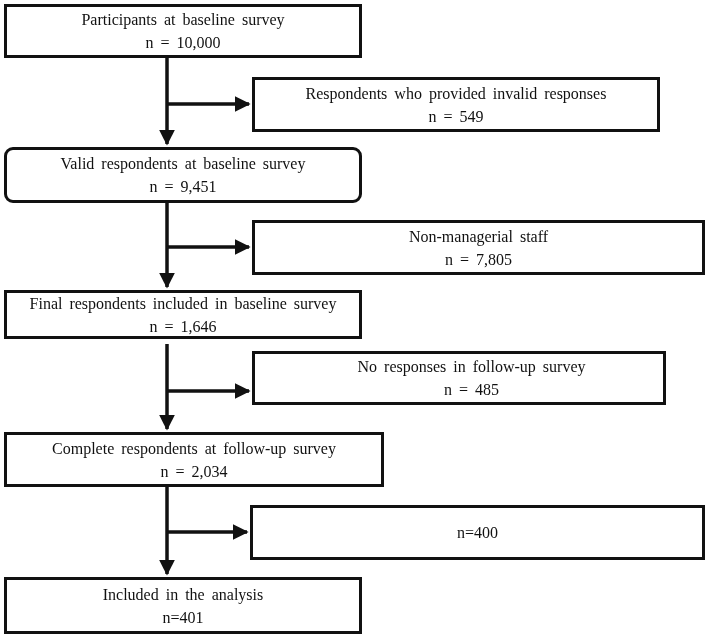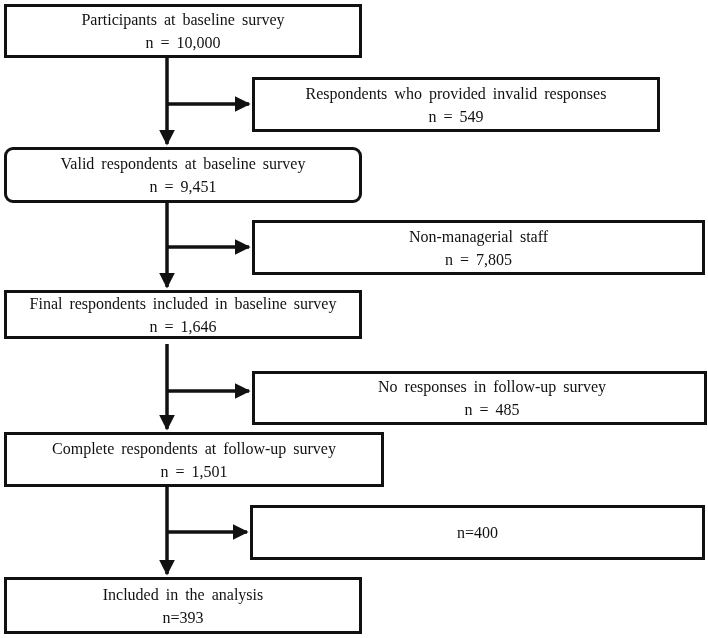--- a/index.html
+++ b/index.html
@@ -40,21 +40,21 @@
   }
   
   .m1 { left: 4px;  top: 4px;   width: 358px; height: 54px; }
   .m2 { left: 4px;  top: 147px; width: 358px; height: 56px; border-radius: 9px; }
   .m3 { left: 4px;  top: 290px; width: 358px; height: 49px; }
   .m4 { left: 4px;  top: 432px; width: 380px; height: 55px; }
   .m5 { left: 4px;  top: 577px; width: 358px; height: 57px; }
   
   .s1 { left: 252px; top: 77px;  width: 408px; height: 55px; }
   .s2 { left: 252px; top: 220px; width: 453px; height: 55px; font-family: Liberation Serif, serif; }
-  .s3 { left: 252px; top: 371px; width: 455px; height: 54px; padding-left: 33px; }
+  .s3 { left: 252px; top: 351px; width: 414px; height: 54px; padding-left: 33px; }
   .s4 { left: 250px; top: 505px; width: 455px; height: 55px; }
 </style>
 </head>
 <body>
 
 <div class="canvas">
 
   <svg class="connectors" viewBox="0 0 708 638" xmlns="http://www.w3.org/2000/svg">
     <defs>
       <marker id="arrow" viewBox="0 0 10 10" refX="9" refY="5" markerWidth="4.6" markerHeight="4.6" orient="auto-start-reverse">
@@ -83,26 +83,26 @@
     <div>n = 9,451</div>
   </div>
 
   <div class="box m3">
     <div>Final respondents included in baseline survey</div>
     <div>n = 1,646</div>
   </div>
 
   <div class="box m4">
     <div>Complete respondents at follow-up survey</div>
-    <div>n = 1,501</div>
+    <div>n = 2,034</div>
   </div>
 
   <div class="box m5">
     <div>Included in the analysis</div>
-    <div>n=393</div>
+    <div>n=401</div>
   </div>
 
   <div class="box s1">
     <div>Respondents who provided invalid responses</div>
     <div>n = 549</div>
   </div>
 
   <div class="box s2">
     <div>Non-managerial staff</div>
     <div>n = 7,805</div>

